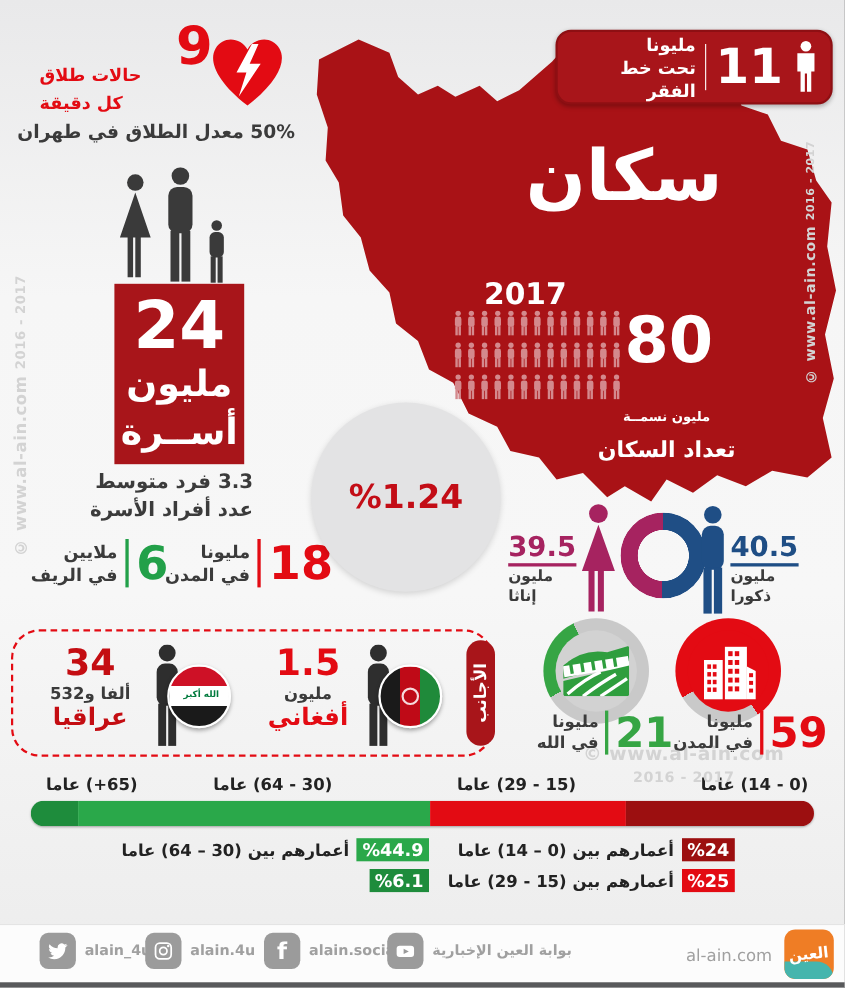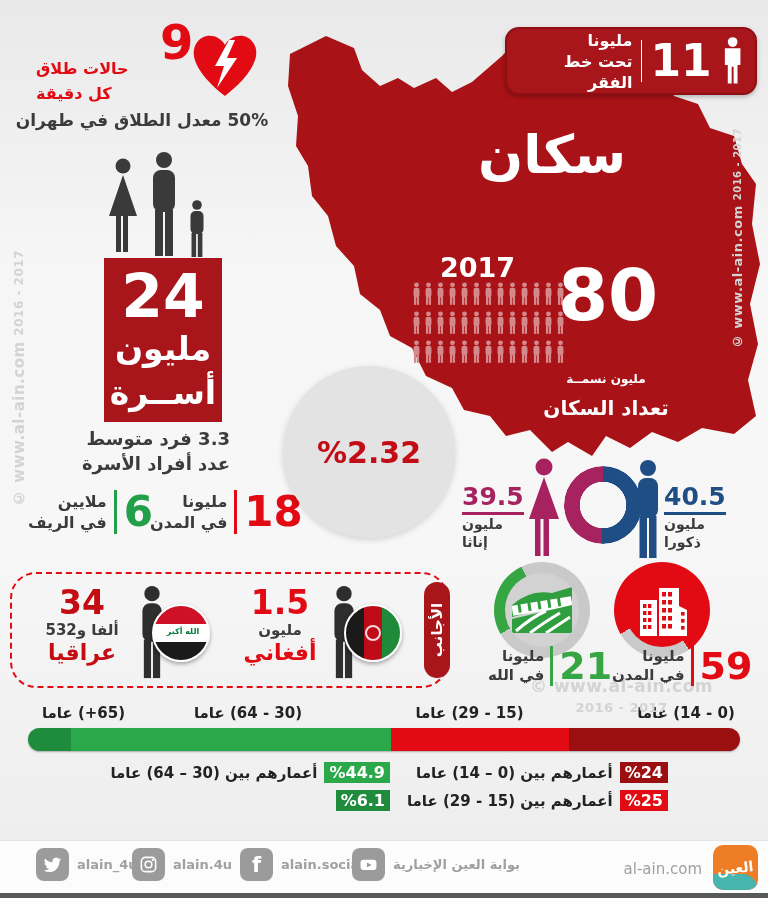--- a/index.html
+++ b/index.html
@@ -40,26 +40,26 @@
   .red-t{color:#e30b13;} .red-bg{background:#e30b13;}
   .grn-t{color:#22a049;} .grn-bg{background:#22a049;}
   
   .growth{left:283px;top:366px;width:172px;height:172px;border-radius:50%;background:#e3e3e4;
           display:flex;flex-direction:column;align-items:center;justify-content:center;z-index:4;
           box-shadow:0 2px 6px rgba(0,0,0,.15);}
   .growth .v{color:#c30d16;font-size:30px;font-weight:bold;direction:ltr;}
   .growth .t{color:#3b3b3b;font-size:17px;font-weight:bold;line-height:22px;direction:rtl;text-align:center;}
   
   .map-svg{left:262px;top:24px;z-index:1;}
-  .map-t1{left:478px;top:124px;width:176px;text-align:left;color:#fff;font-size:53px;font-weight:bold;z-index:2;}
+  .map-t1{left:478px;top:124px;width:176px;text-align:left;color:#fff;font-size:64px;font-weight:bold;z-index:2;}
   .map-t2{left:428px;top:176px;width:232px;text-align:center;color:#fff;font-size:72px;font-weight:bold;z-index:2;}
   .map-year{left:440px;top:252px;color:#fff;font-size:27px;font-weight:bold;z-index:2;}
   .pop-grid{left:410px;top:282px;width:156px;display:flex;flex-wrap:wrap;z-index:2;}
   .pop-grid svg{margin:0 0 2px 1px;}
-  .map-num{left:546px;top:256px;width:124px;text-align:center;color:#fff;font-size:72px;font-weight:bold;line-height:1.1;z-index:2;}
+  .map-num{left:546px;top:278px;width:124px;text-align:center;color:#fff;font-size:58px;font-weight:bold;line-height:1.1;z-index:2;}
   .map-l1{left:538px;top:372px;width:136px;text-align:center;color:#fff;font-size:12px;font-weight:bold;direction:rtl;z-index:2;}
   .map-l2{left:538px;top:396px;width:136px;text-align:center;color:#fff;font-size:20px;font-weight:bold;direction:rtl;z-index:2;}
   
   .gender-val{width:62px;text-align:left;z-index:3;}
   .gender-val .v{font-size:25px;font-weight:bold;border-bottom:3px solid;line-height:30px;direction:ltr;}
   .gender-val .l{font-size:14px;font-weight:bold;color:#3b3b3b;line-height:18px;direction:rtl;}
   .mag-t{color:#a62360;} .blu-t{color:#1f4e85;}
   .donut{left:564px;top:466px;width:78px;height:78px;border-radius:50%;z-index:3;
          -webkit-mask:radial-gradient(circle,transparent 0 23px,#000 23.5px);
          mask:radial-gradient(circle,transparent 0 23px,#000 23.5px);}
@@ -501,21 +501,21 @@
     <div class="bar red-bg"></div>
     <div class="lines"><span>مليونا</span><br><span>في المدن</span></div>
   </div>
   <div class="abs stat-pair rural">
     <div class="num grn-t">6</div>
     <div class="bar grn-bg"></div>
     <div class="lines"><span>ملايين</span><br><span>في الريف</span></div>
   </div>
 
   <div class="abs growth">
-    <div class="v">%2.32</div>
+    <div class="v">%1.24</div>
   </div>
 
   <div class="abs gender-val" style="left:462px;top:482px;">
     <div class="v mag-t">39.5</div>
     <div class="l"><span>مليون</span><br><span>إناثا</span></div>
   </div>
   <svg class="abs" style="left:522px;top:458px;z-index:3;" width="44" height="100" viewBox="0 0 44 100">
     <g fill="#a62360">
         <circle cx="22" cy="9" r="8.5"></circle>
         <path d="M22 19 L37 61 H27 v37 h-5.5 V61 h-3 v37 H13 V61 H7 Z"></path>

